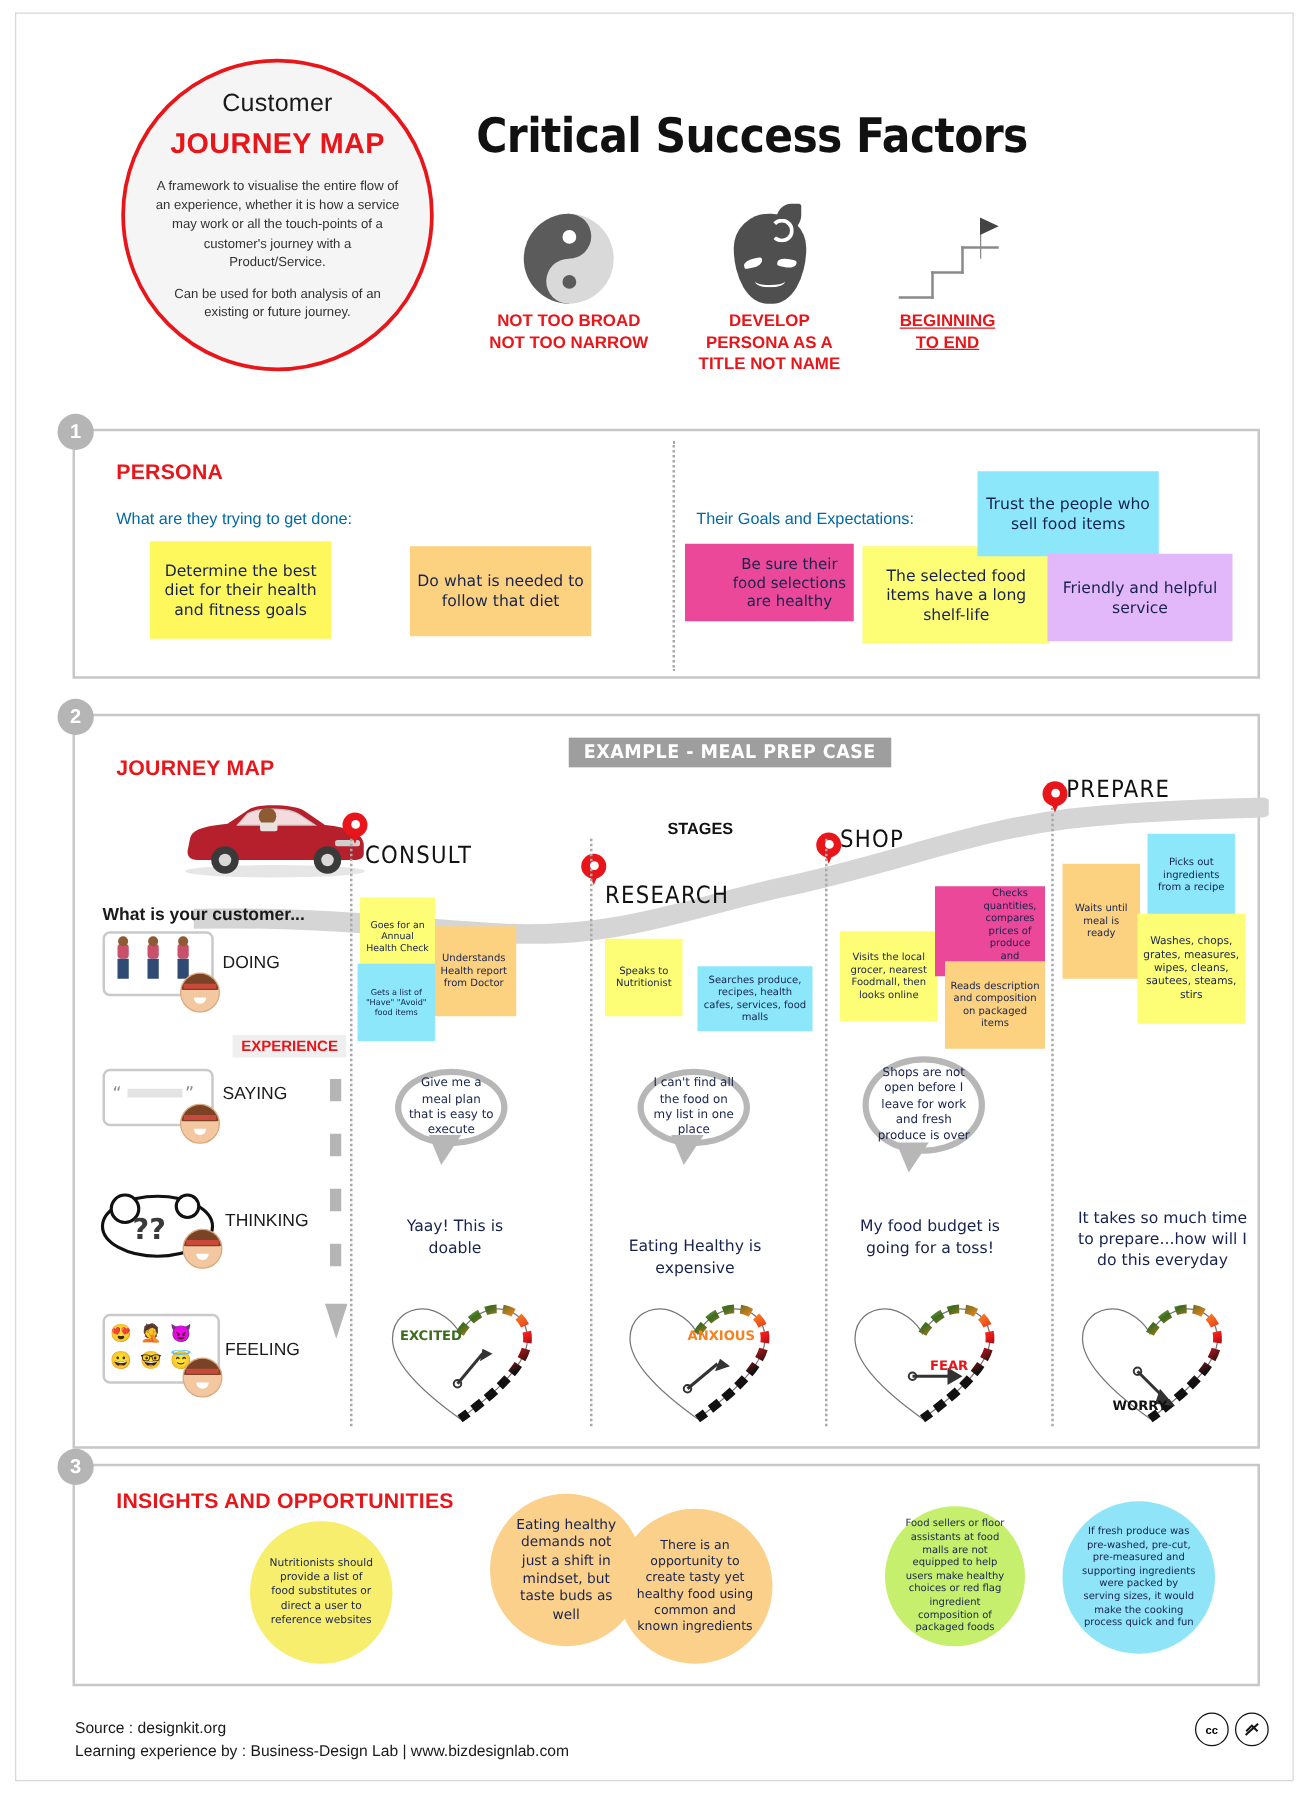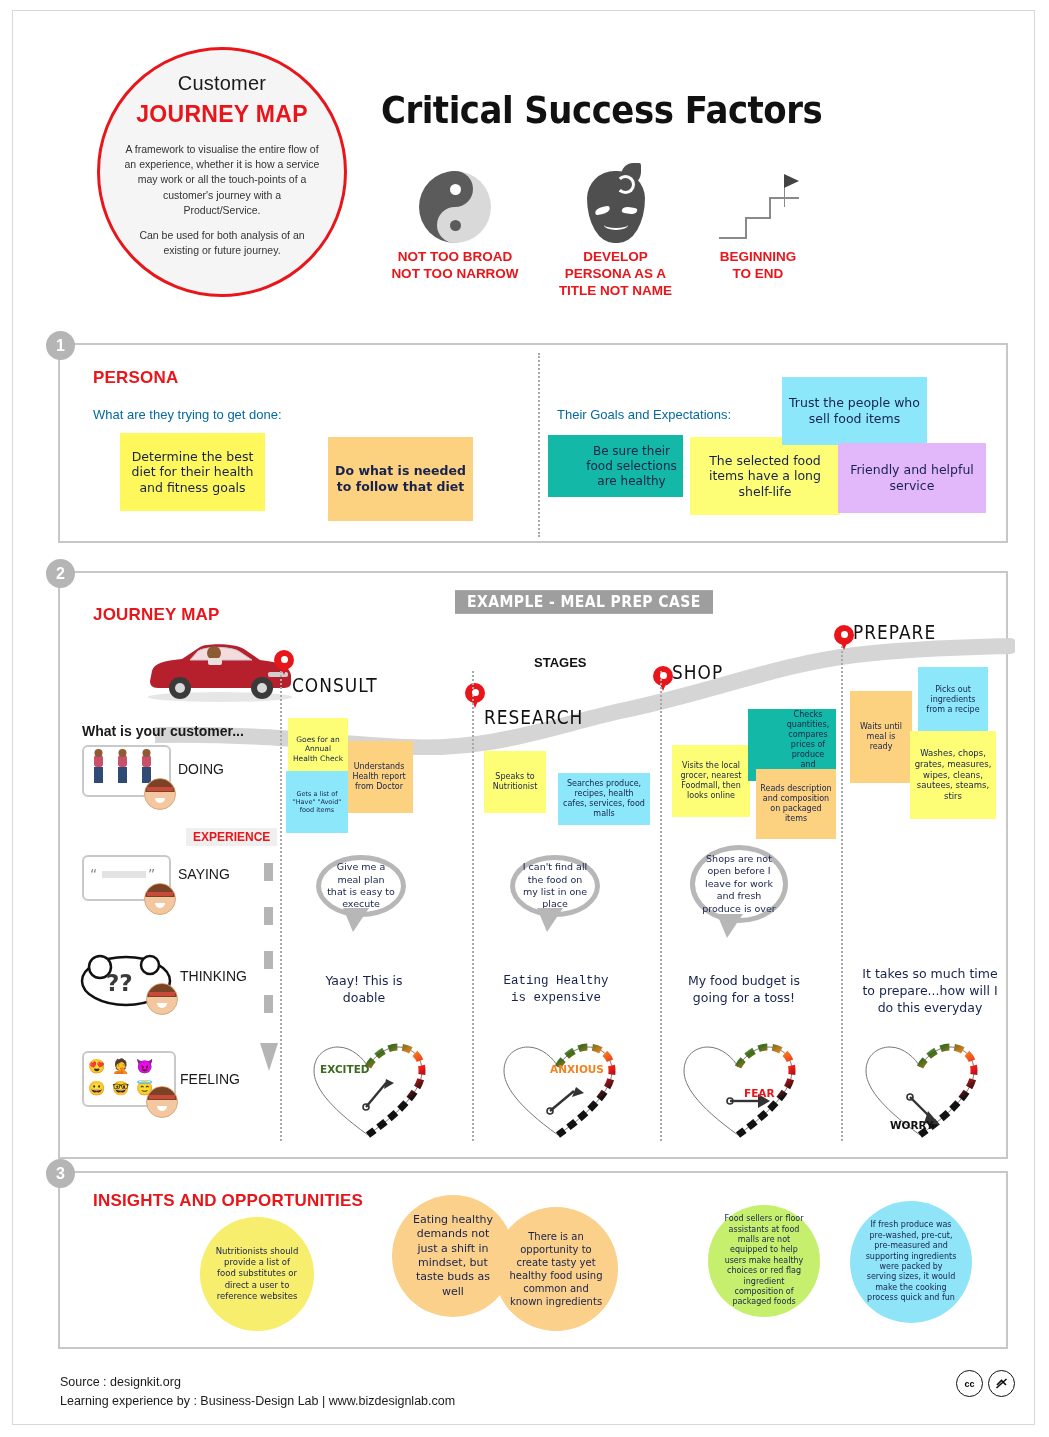--- a/index.html
+++ b/index.html
@@ -90,21 +90,21 @@
   .note{
     position:absolute;box-sizing:border-box;
     font-family:"DejaVu Sans", sans-serif;
     color:#17224d;
     display:flex;align-items:center;justify-content:center;text-align:center;
     line-height:1.25;padding:4px;
   }
   .n-yellow{background:#fff85c;}
   .n-yellow2{background:#fdfd76;}
   .n-orange{background:#fcd281;}
-  .n-green{background:#14b8a6;padding-left:36px;}
+  .n-green{background:#ec4899;padding-left:36px;}
   .n-blue{background:#8ce7fb;}
   .n-purple{background:#e3b8fb;}
 
   .vdots{position:absolute;border-left:2px dotted #a9a9a9;}
 
   
   .example-tag{
     position:absolute;background:#9e9e9e;color:#fff;
     font-family:"DejaVu Sans", sans-serif;font-weight:bold;font-size:14px;
     padding:3px 12px;letter-spacing:.4px;transform:scaleY(1.08);
@@ -208,33 +208,33 @@
       <div class="stairs">
         <i style="left:4px;top:66px;width:28px;height:2px;"></i>
         <i style="left:30px;top:46px;width:2px;height:22px;"></i>
         <i style="left:30px;top:46px;width:26px;height:2px;"></i>
         <i style="left:54px;top:26px;width:2px;height:22px;"></i>
         <i style="left:54px;top:26px;width:30px;height:2px;"></i>
         <div class="flagpole"></div>
           <div class="flag"></div>
       </div>
     </div>
-    <div class="cap" style="white-space:pre-line;">BEGINNING
+    <div class="cap" style="white-space:pre-line;text-decoration:underline;">BEGINNING
 TO END</div>
   </div>
 
   <div class="panel" style="left:45px;top:332px;width:950px;height:200px;">
     <div class="badge">1</div>
     <div class="panel-title" style="left:33px;top:23px;">PERSONA</div>
     <div class="sub-q" style="left:33px;top:62px;">What are they trying to get done:</div>
     <div class="vdots" style="left:478px;top:8px;height:184px;"></div>
     <div class="sub-q" style="left:497px;top:62px;">Their Goals and Expectations:</div>
 
     <div class="note n-yellow" style="left:60px;top:88px;width:145px;height:78px;font-size:12.5px;">Determine the best diet for their health and fitness goals</div>
-    <div class="note n-orange" style="left:268px;top:92px;width:145px;height:84px;font-size:12.5px;font-weight:bold;">Do what is needed to follow that diet</div>
+    <div class="note n-orange" style="left:268px;top:92px;width:145px;height:72px;font-size:12.5px;">Do what is needed to follow that diet</div>
 
     <div class="note n-green" style="left:488px;top:90px;width:135px;height:62px;font-size:12px;">Be sure their food selections are healthy</div>
     <div class="note n-blue" style="left:722px;top:32px;width:145px;height:68px;font-size:12.5px;z-index:3;">Trust the people who sell food items</div>
     <div class="note n-yellow2" style="left:630px;top:92px;width:150px;height:78px;font-size:12.5px;z-index:2;">The selected food items have a long shelf-life</div>
     <div class="note n-purple" style="left:778px;top:98px;width:148px;height:70px;font-size:12.5px;z-index:4;">Friendly and helpful service</div>
   </div>
 
   <div class="panel" style="left:45px;top:560px;width:950px;height:588px;">
     <div class="badge">2</div>
     <div class="panel-title" style="left:33px;top:32px;">JOURNEY MAP</div>
@@ -389,21 +389,21 @@
     <div class="speech" style="left:450px;top:282px;width:90px;height:62px;">
       <span>I can't find all the food on my list in one place</span>
         <span class="tail"></span>
     </div>
     <div class="speech" style="left:630px;top:272px;width:98px;height:78px;">
       <span>Shops are not open before I leave for work and fresh produce is over</span>
         <span class="tail"></span>
     </div>
 
     <div class="think-text" style="left:246px;top:400px;width:116px;">Yaay! This is doable</div>
-    <div class="think-text" style="left:438px;top:400px;width:116px;font-family:Liberation Mono, monospace;">Eating Healthy is expensive</div>
+    <div class="think-text" style="left:438px;top:416px;width:116px;">Eating Healthy is expensive</div>
     <div class="think-text" style="left:618px;top:400px;width:132px;">My food budget is going for a toss!</div>
     <div class="think-text" style="left:800px;top:393px;width:140px;">It takes so much time to prepare...how will I do this everyday</div>
 
     <div class="gauge" style="left:248px;top:466px;">
       <svg width="120" height="100" viewBox="0 0 120 100">
         <path d="M60,96 C18,66 6,46 6,32 C6,16 18,8 30,8 C44,8 56,20 60,28 C64,20 76,8 90,8 C102,8 114,16 114,32 C114,46 102,66 60,96Z" fill="none" stroke="#777" stroke-width="1"></path>
         <path d="M60,28 C64,20 76,8 90,8 C102,8 114,16 114,32 C114,46 102,66 60,96" fill="none" stroke-width="7" stroke-dasharray="9 5" stroke="url(#gradA)"></path>
         <defs>
             <linearGradient id="gradA" x1="0" y1="0" x2="0.4" y2="1">
           <stop offset="0%" stop-color="#9ad36a"></stop>

